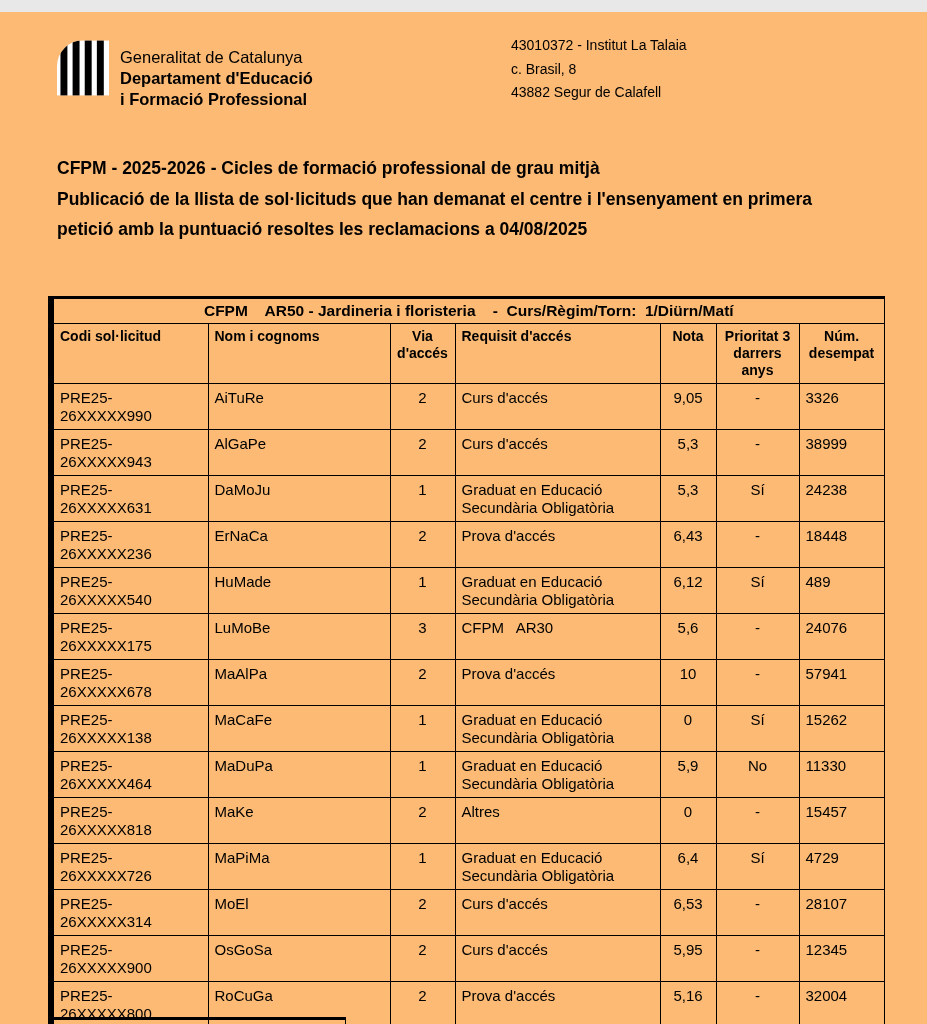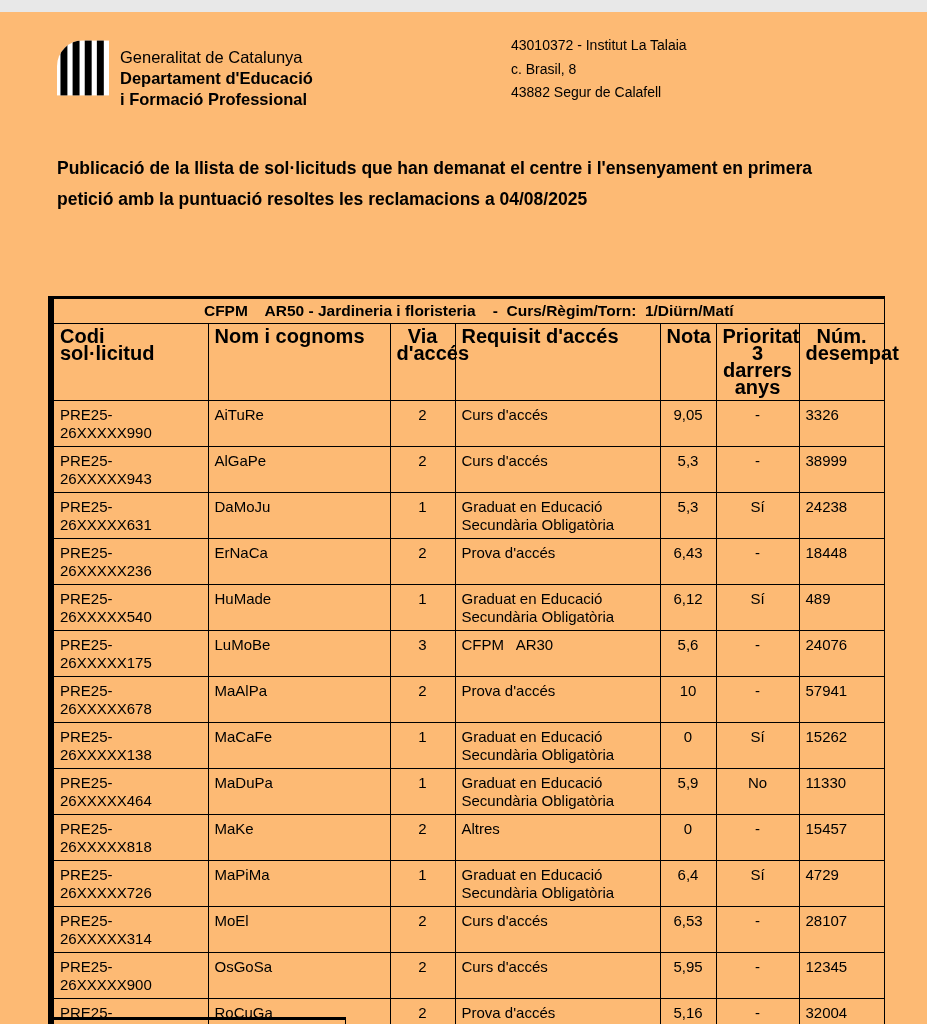--- a/index.html
+++ b/index.html
@@ -81,21 +81,21 @@
   }
   .caption-row th {
     text-align: center;
     font-weight: bold;
     font-size: 15.5px;
     padding: 3px 6px;
     white-space: pre-wrap;
   }
   .header-row th {
     font-weight: bold;
-    font-size: 20px;
+    font-size: 14px;
     line-height: 17px;
     padding-top: 4px;
     padding-bottom: 4px;
   }
   .col-codi      { text-align: left;  padding-left: 10px; }
   .col-nom       { text-align: left;  padding-left: 8px; }
   .col-via       { text-align: center; }
   .col-requisit  { text-align: left;  padding-left: 8px; }
   .col-nota      { text-align: center; }
   .col-prioritat { text-align: center; }
@@ -142,20 +142,21 @@
     </div>
   </div>
 
   <div class="school-block">
     <div>43010372 - Institut La Talaia</div>
     <div>c. Brasil, 8</div>
     <div>43882 Segur de Calafell</div>
   </div>
 
   <div class="title">
+    <div>CFPM - 2025-2026 - Cicles de formació professional de grau mitjà</div>
     <div>Publicació de la llista de sol·licituds que han demanat el centre i l'ensenyament en primera petició amb la puntuació resoltes les reclamacions a 04/08/2025</div>
   </div>
 
   <table class="list-table">
     <colgroup>
       <col class="c-codi">
         <col class="c-nom">
         <col class="c-via">
         <col class="c-requisit">
       <col class="c-nota">

